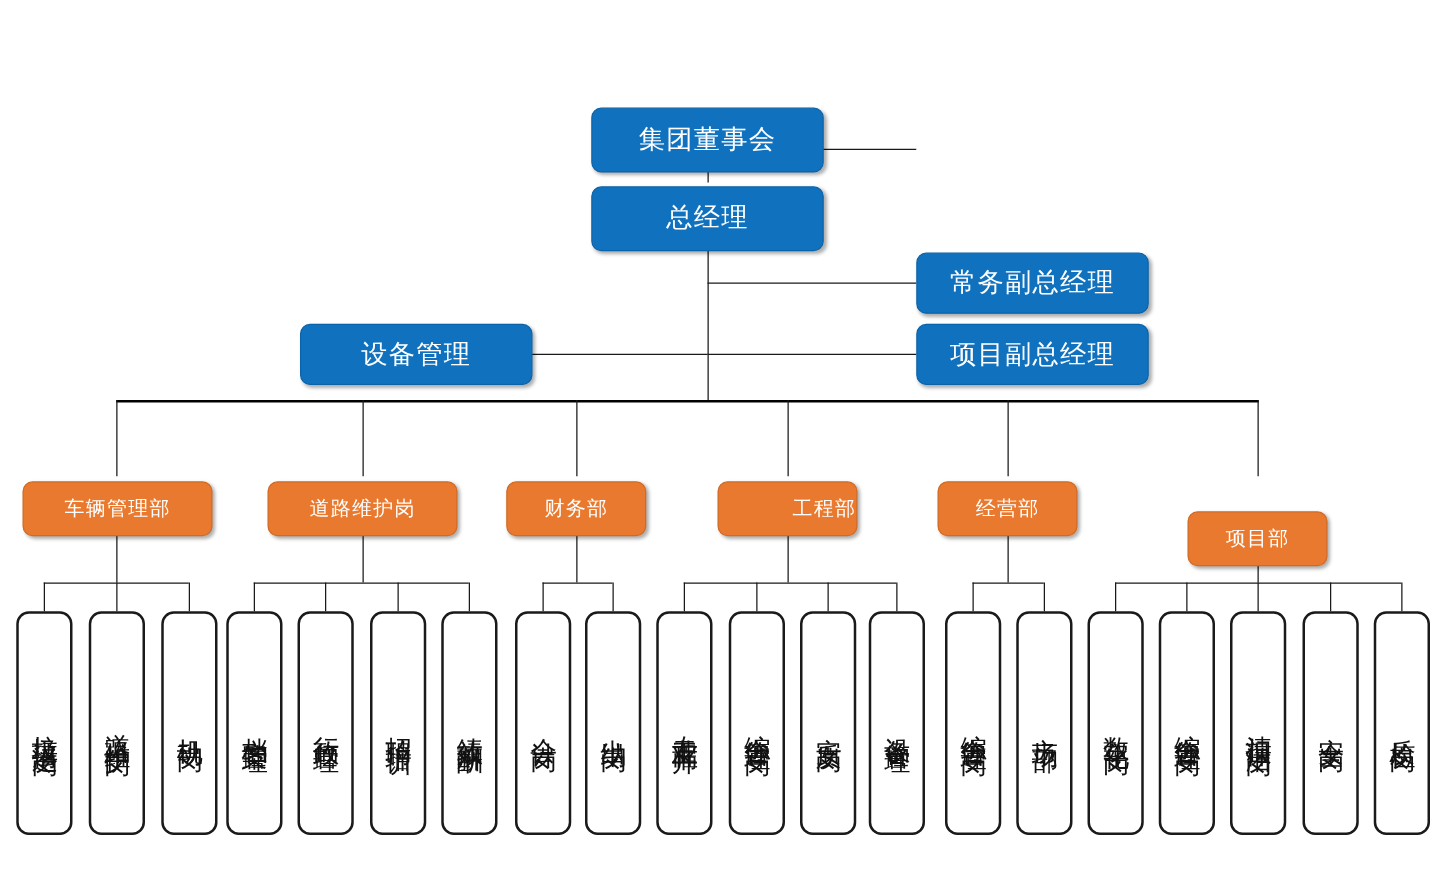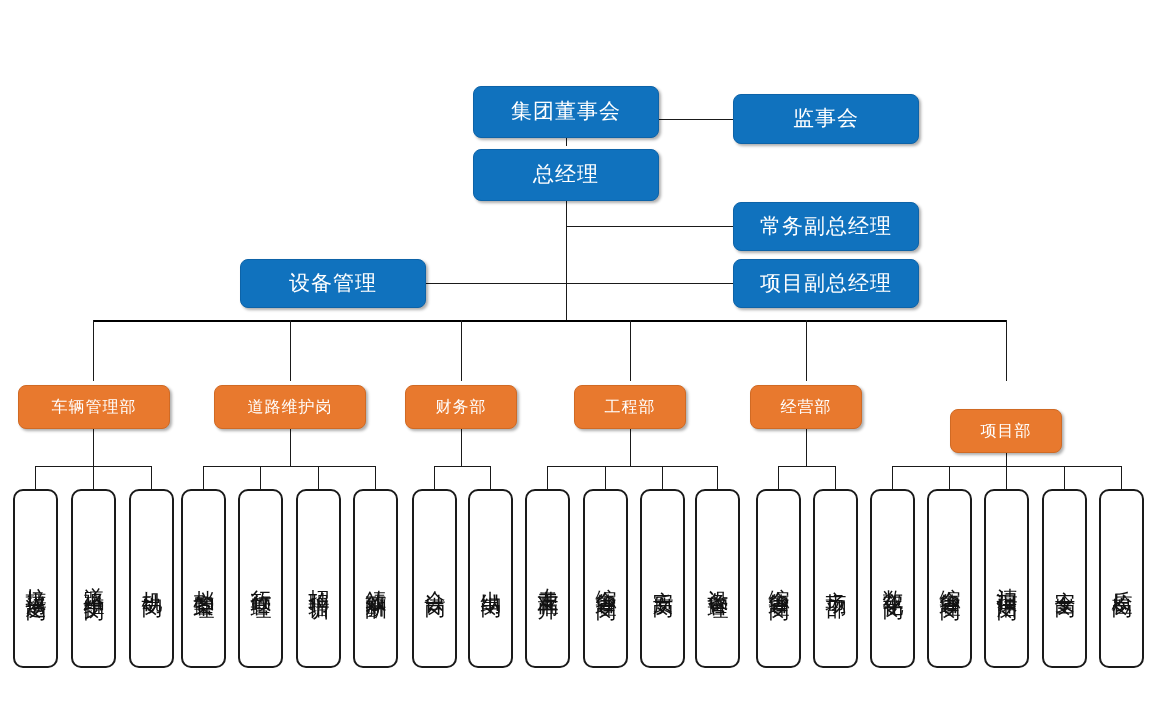--- a/index.html
+++ b/index.html
@@ -135,23 +135,20 @@
   <div class="line v" style="left:892px;  top:466px; height:23px;"></div>
   <div class="line v" style="left:949px;  top:466px; height:23px;"></div>
   <div class="line v" style="left:1006px; top:466px; height:23px;"></div>
   <div class="line v" style="left:1064px; top:466px; height:23px;"></div>
   <div class="line v" style="left:1121px; top:466px; height:23px;"></div>
 
   <div class="node blue" style="left:473px; top:42px; width:186px; height:52px;margin-top:44px;">
     <span>集团董事会</span>
   </div>
 
-  <div class="node blue" style="left:733px; top:94px; width:186px; height:50px;">
-    <span>监事会</span>
-  </div>
 
   <div class="node blue" style="left:473px; top:149px; width:186px; height:52px;">
     <span>总经理</span>
   </div>
 
   <div class="node blue" style="left:733px; top:202px; width:186px; height:49px;">
     <span>常务副总经理</span>
   </div>
 
   <div class="node blue" style="left:733px; top:259px; width:186px; height:49px;">
@@ -164,21 +161,21 @@
 
   <div class="node orange" style="left:18px; top:385px; width:152px; height:44px;">
     <span>车辆管理部</span>
   </div>
   <div class="node orange" style="left:214px; top:385px; width:152px; height:44px;">
     <span>道路维护岗</span>
   </div>
   <div class="node orange" style="left:405px; top:385px; width:112px; height:44px;">
     <span>财务部</span>
   </div>
-  <div class="node orange" style="left:574px; top:385px; width:112px; height:44px;">
+  <div class="node orange" style="left:574px; top:385px; width:112px; height:44px;justify-content:flex-end;">
     <span>工程部</span>
   </div>
   <div class="node orange" style="left:750px; top:385px; width:112px; height:44px;">
     <span>经营部</span>
   </div>
   <div class="node orange" style="left:950px; top:385px; width:112px; height:44px;margin-top:24px;">
     <span>项目部</span>
   </div>
 
   <div class="leaf" style="left:13px;   top:489px; width:45px; height:179px;">

